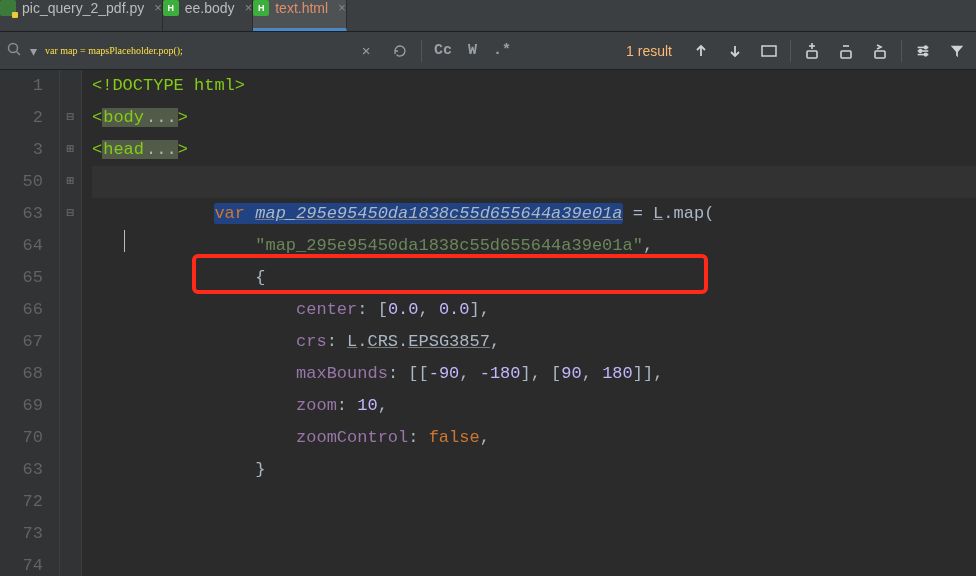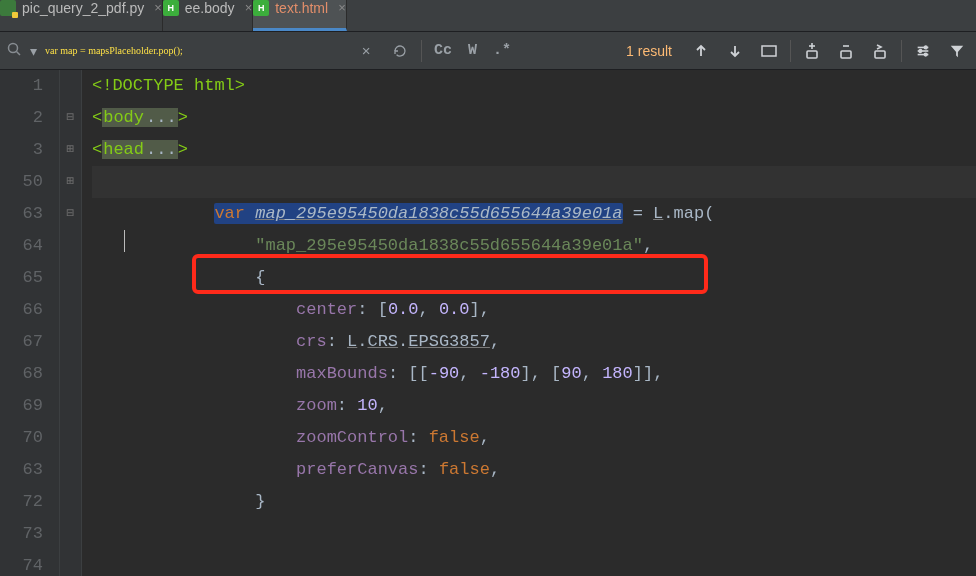--- a/index.html
+++ b/index.html
@@ -275,19 +275,18 @@
     <div class="line"><span class="tok-tag">&lt;</span><span class="tok-tag sel-bg">head</span><span class="tok-ident sel-bg">...</span><span class="tok-tag">&gt;</span></div>
     <div class="line current">    </div>
     <div class="line">            <span class="hl-bg"><span class="tok-key">var</span> <span class="tok-ident italic tok-under">map_295e95450da1838c55d655644a39e01a</span></span> <span class="tok-punct">=</span> <span class="tok-ident tok-under">L</span><span class="tok-punct">.</span><span class="tok-ident">map</span><span class="tok-punct">(</span></div>
     <div class="line">                <span class="tok-str">"map_295e95450da1838c55d655644a39e01a"</span><span class="tok-punct">,</span></div>
     <div class="line">                <span class="tok-punct">{</span></div>
     <div class="line">                    <span class="tok-field">center</span><span class="tok-punct">: [</span><span class="tok-num">0.0</span><span class="tok-punct">, </span><span class="tok-num">0.0</span><span class="tok-punct">],</span></div>
     <div class="line">                    <span class="tok-field">crs</span><span class="tok-punct">: </span><span class="tok-ident tok-under">L</span><span class="tok-punct">.</span><span class="tok-ident tok-under">CRS</span><span class="tok-punct">.</span><span class="tok-ident tok-under">EPSG3857</span><span class="tok-punct">,</span></div>
     <div class="line">                    <span class="tok-field">maxBounds</span><span class="tok-punct">: [[</span><span class="tok-num">-90</span><span class="tok-punct">, </span><span class="tok-num">-180</span><span class="tok-punct">], [</span><span class="tok-num">90</span><span class="tok-punct">, </span><span class="tok-num">180</span><span class="tok-punct">]],</span></div>
     <div class="line">                    <span class="tok-field">zoom</span><span class="tok-punct">: </span><span class="tok-num">10</span><span class="tok-punct">,</span></div>
     <div class="line">                    <span class="tok-field">zoomControl</span><span class="tok-punct">: </span><span class="tok-key">false</span><span class="tok-punct">,</span></div>
-    <div class="line">                    <span class="tok-field">preferCanvas</span><span class="tok-punct">: </span><span class="tok-key">false</span><span class="tok-punct">,</span></div>
     <div class="line">                <span class="tok-punct">}</span></div>
 
     <div class="caret-line"></div>
     <div class="red-box" style="left:110px; top:184px; width:516px; height:40px;"></div>
   </div>
 </div>
 
 </body></html>

